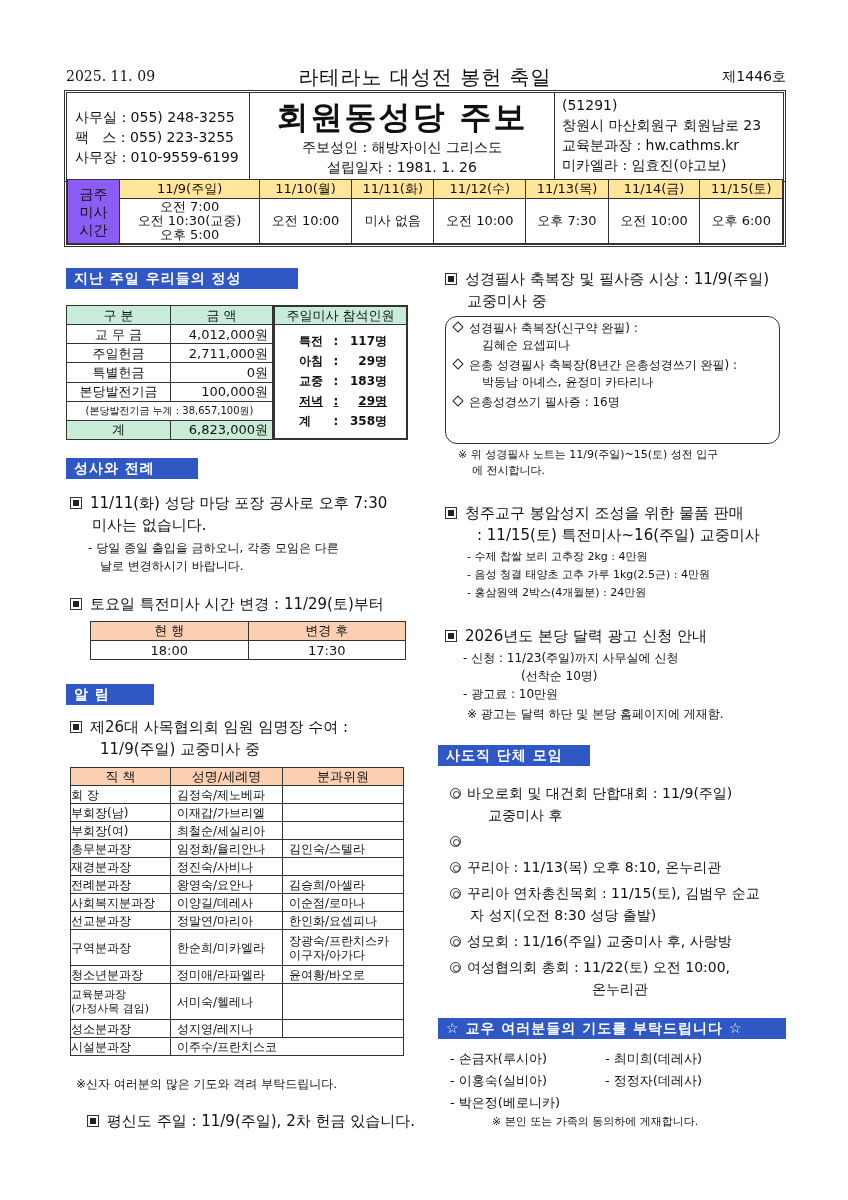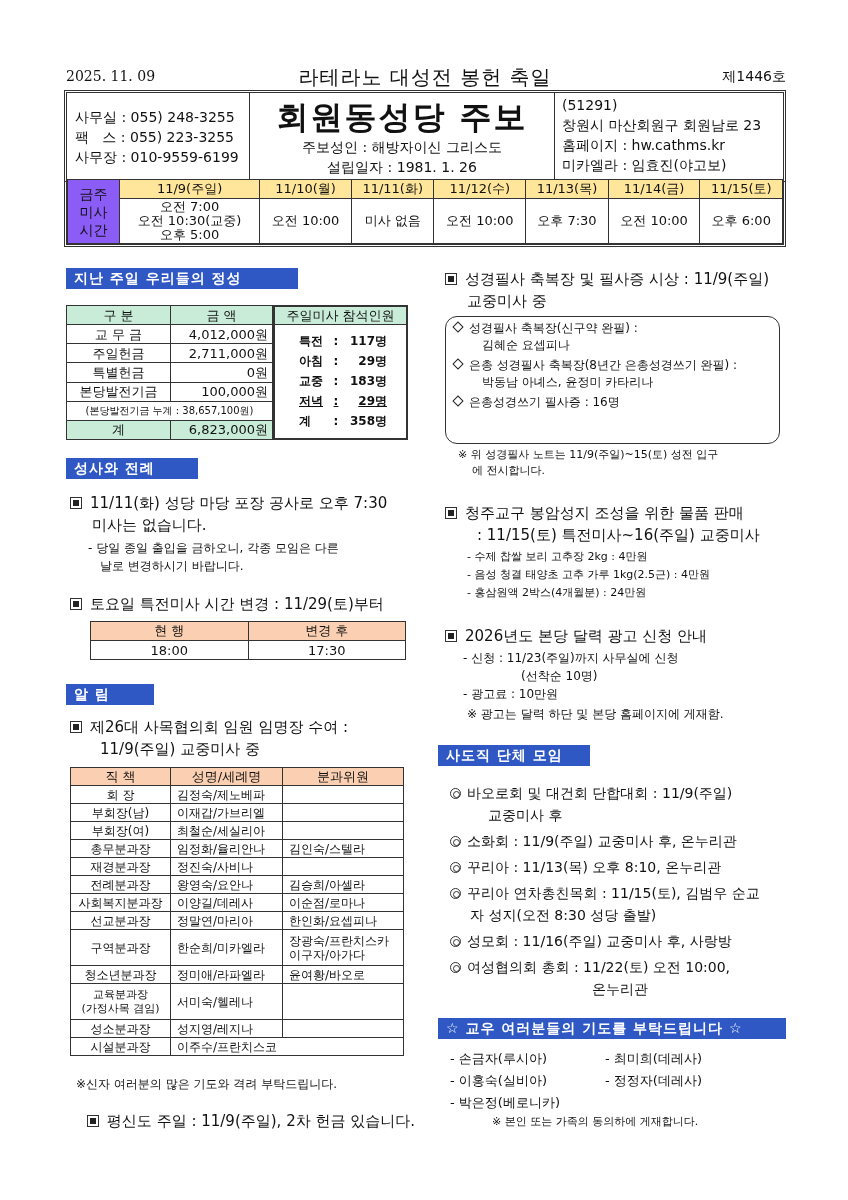--- a/index.html
+++ b/index.html
@@ -57,21 +57,21 @@
 
   
   .chg { left: 90px; top: 621px; width: 316px; border-collapse: collapse; }
   .chg td { border: 1px solid #333; text-align: center; font-size: 13px; height: 19px; width: 50%; }
   .chg .hd { background: #fbd0b2; }
 
   
   .off2 { left: 70px; top: 767px; width: 334px; border-collapse: collapse; }
   .off2 td { border: 1px solid #333; font-size: 12px; height: 18px; line-height: 14px; }
   .off2 .hd { background: #fbd0b2; text-align: center; font-size: 13px; }
-  .off2 .r { text-align: center; width: 100px; }
+  .off2 .r { width: 100px; }
   .off2 .n { padding-left: 6px; width: 112px; }
   .off2 .m { padding-left: 6px; }
 
   
   .bbox { left: 445px; top: 316px; width: 335px; height: 128px; border: 1px solid #333; border-radius: 12px; padding: 3px 0 0 6px; font-size: 12px; line-height: 17px; }
   .diamond { display: inline-block; width: 8px; height: 8px; border: 1.5px solid #222; transform: rotate(45deg); margin: 0 7px 1px 2px; }
 
   .dbl { display: inline-block; width: 11px; height: 11px; border: 1px solid #333; border-radius: 50%; position: relative; margin-right: 6px; vertical-align: -1px; }
   .dbl::after { content: ""; position: absolute; left: 2px; top: 2px; width: 5px; height: 5px; border: 1px solid #333; border-radius: 50%; }
   .prayer-grid { font-size: 13px; line-height: 22px; }
@@ -92,21 +92,21 @@
     <div><span>사무장</span> <span>: 010-9559-6199</span></div>
   </div>
   <div class="mast-center">
     <div class="mast-title">회원동성당 주보</div>
     <div class="mast-sub">주보성인 : 해방자이신 그리스도</div>
     <div class="mast-sub">설립일자 : 1981. 1. 26</div>
   </div>
   <div class="mast-right">
     <div>(51291)</div>
     <div>창원시 마산회원구 회원남로 23</div>
-    <div>홈페이지 : hw.cathms.kr</div>
+    <div>교육분과장 : hw.cathms.kr</div>
     <div>미카엘라 : 임효진(야고보)</div>
   </div>
 </div>
 
 <div class="abs mass">
   <table>
     <tbody>
         <tr>
       <td class="lbl" rowspan="2">
         <div>금주</div>
@@ -351,21 +351,21 @@
   <div class="sub" style="padding-left:76px;">(선착순 10명)</div>
   <div class="sub" style="padding-left:18px;">- 광고료 : 10만원</div>
   <div class="sub" style="padding-left:22px; margin-top:2px;">※ 광고는 달력 하단 및 본당 홈페이지에 게재함.</div>
 </div>
 
 <div class="abs sec" style="left:438px; top:745px; width:152px;">사도직 단체 모임</div>
 
 <div class="abs" style="left:450px; top:782px; width:345px; font-size:14px; line-height:22px;">
   <div><span class="dbl"></span><span>바오로회 및 대건회 단합대회 : 11/9(주일)</span></div>
   <div style="padding-left:38px; margin-bottom:4px;">교중미사 후</div>
-  <div style="margin-bottom:4px;"><span class="dbl"></span><span>소화회 : 11/9(주일) 교중미사 후, 온누리관</span></div>
+  <div style="margin-bottom:4px;"><span class="dbl"></span></div>
   <div style="margin-bottom:4px;"><span class="dbl"></span><span>꾸리아 : 11/13(목) 오후 8:10, 온누리관</span></div>
   <div><span class="dbl"></span><span>꾸리아 연차총친목회 : 11/15(토), 김범우 순교</span></div>
   <div style="padding-left:20px; margin-bottom:4px;">자 성지(오전 8:30 성당 출발)</div>
   <div style="margin-bottom:4px;"><span class="dbl"></span><span>성모회 : 11/16(주일) 교중미사 후, 사랑방</span></div>
   <div><span class="dbl"></span><span>여성협의회 총회 : 11/22(토) 오전 10:00,</span></div>
   <div style="padding-left:142px;">온누리관</div>
 </div>
 
 <div class="abs sec" style="left:438px; top:1018px; width:348px;">☆ 교우 여러분들의 기도를 부탁드립니다 ☆</div>
 

